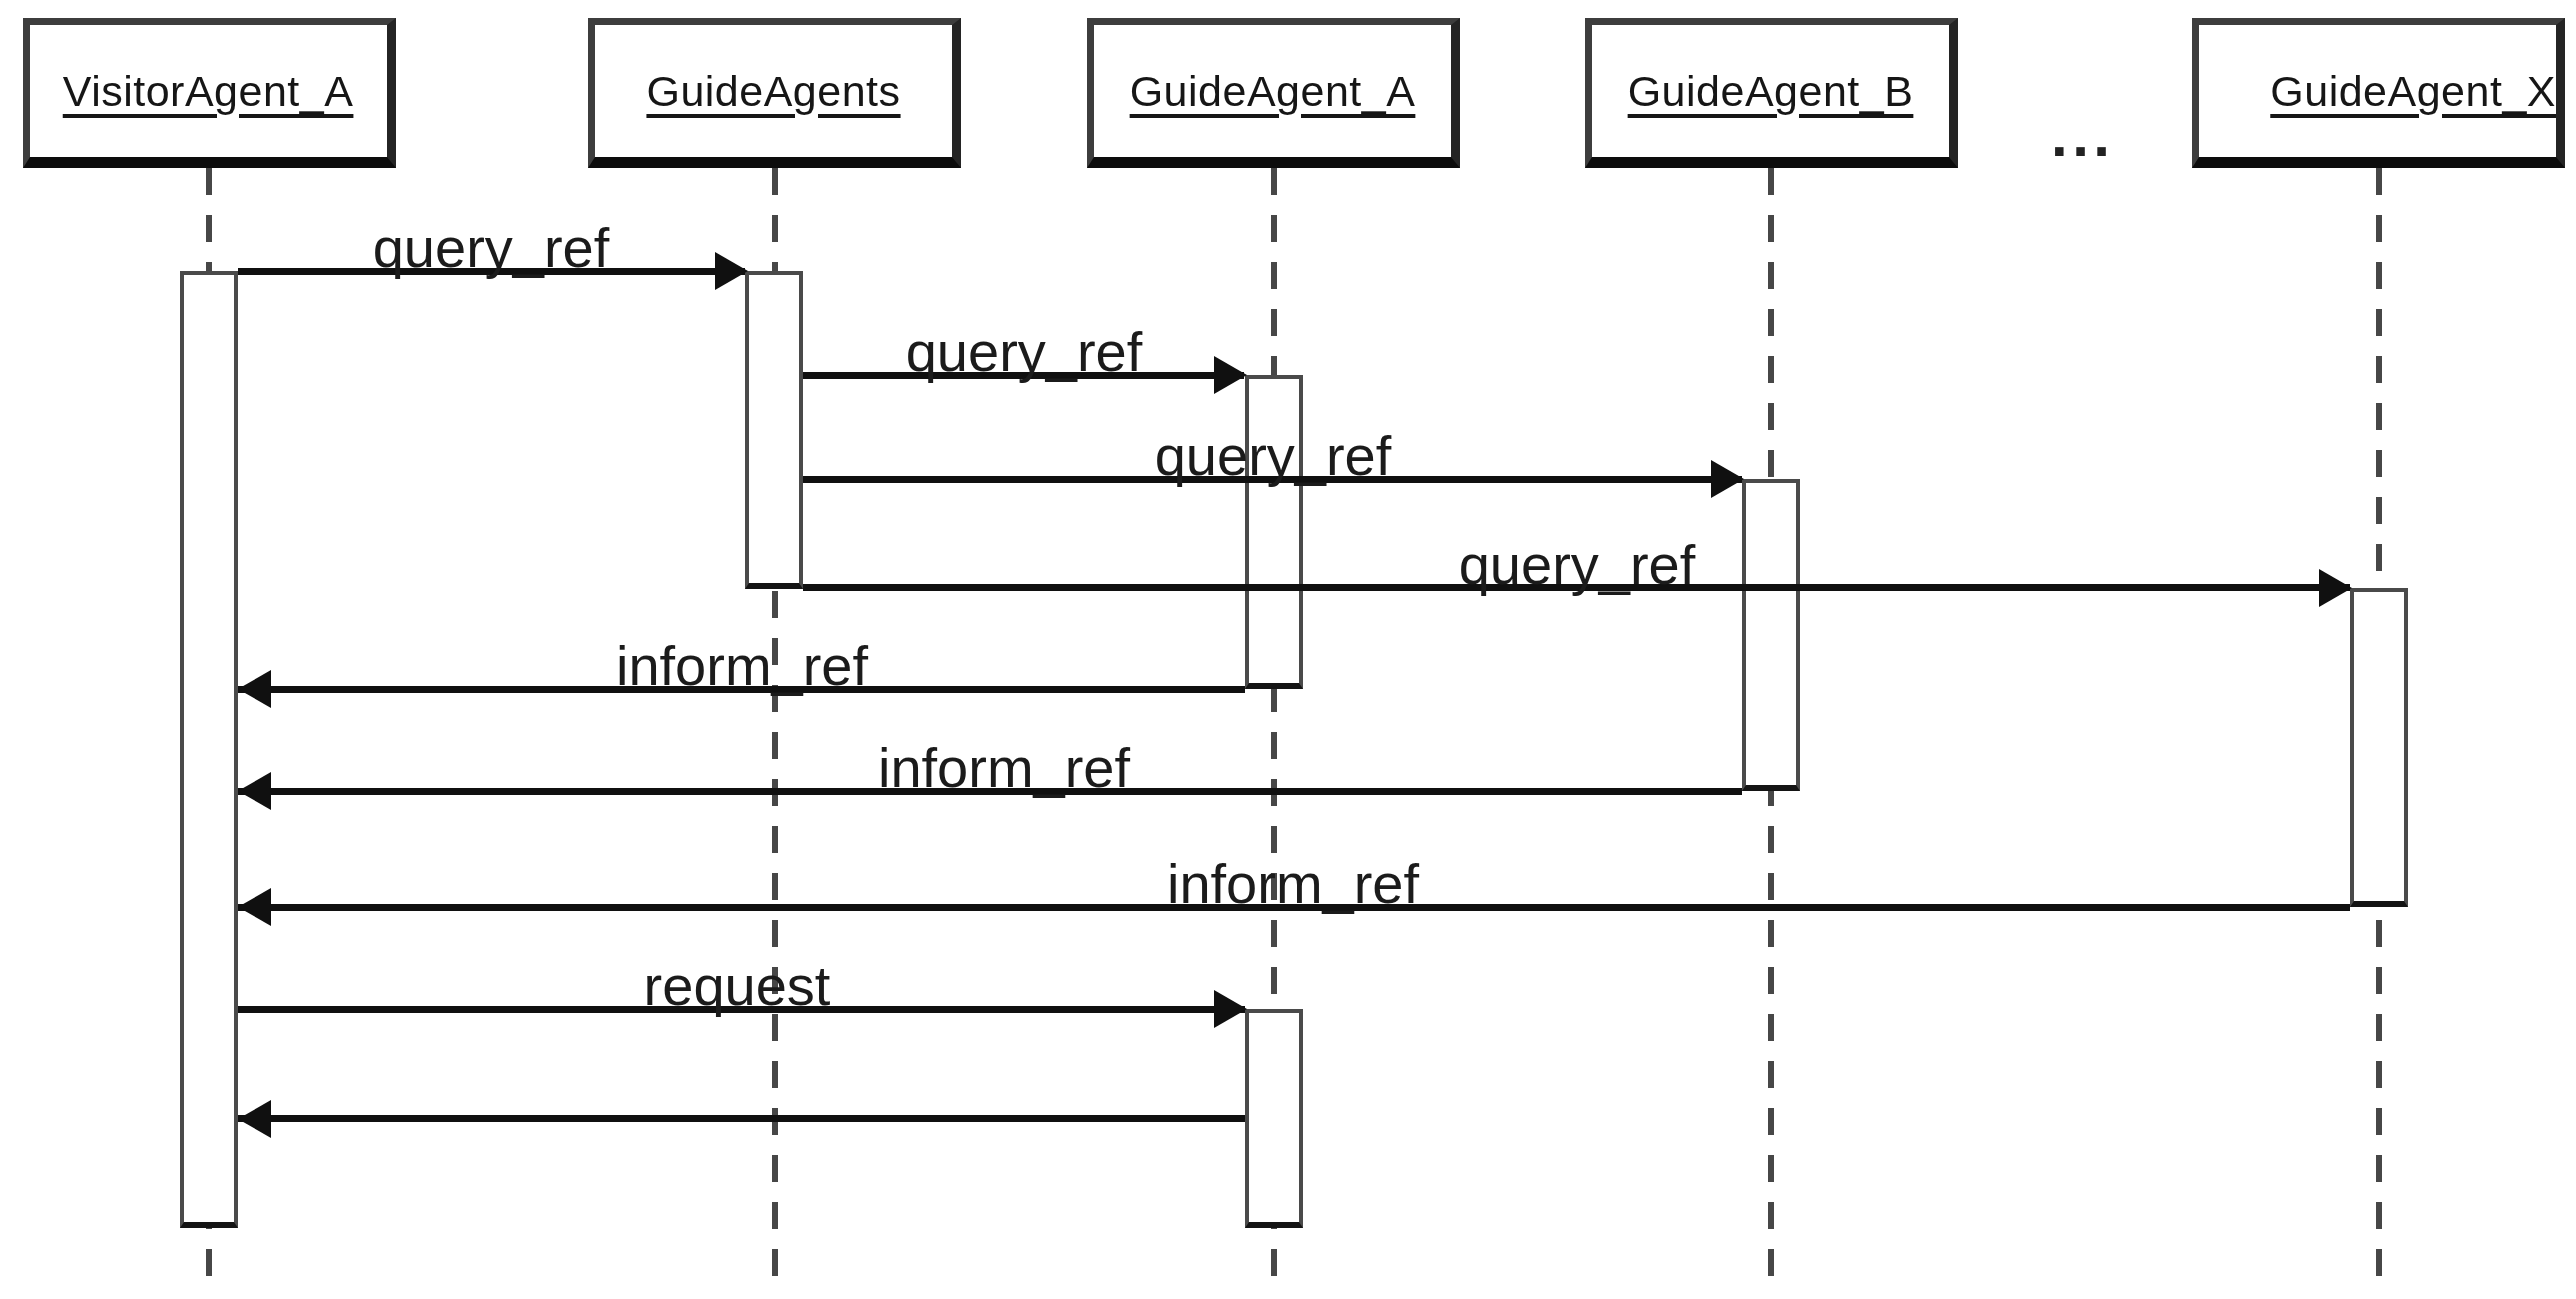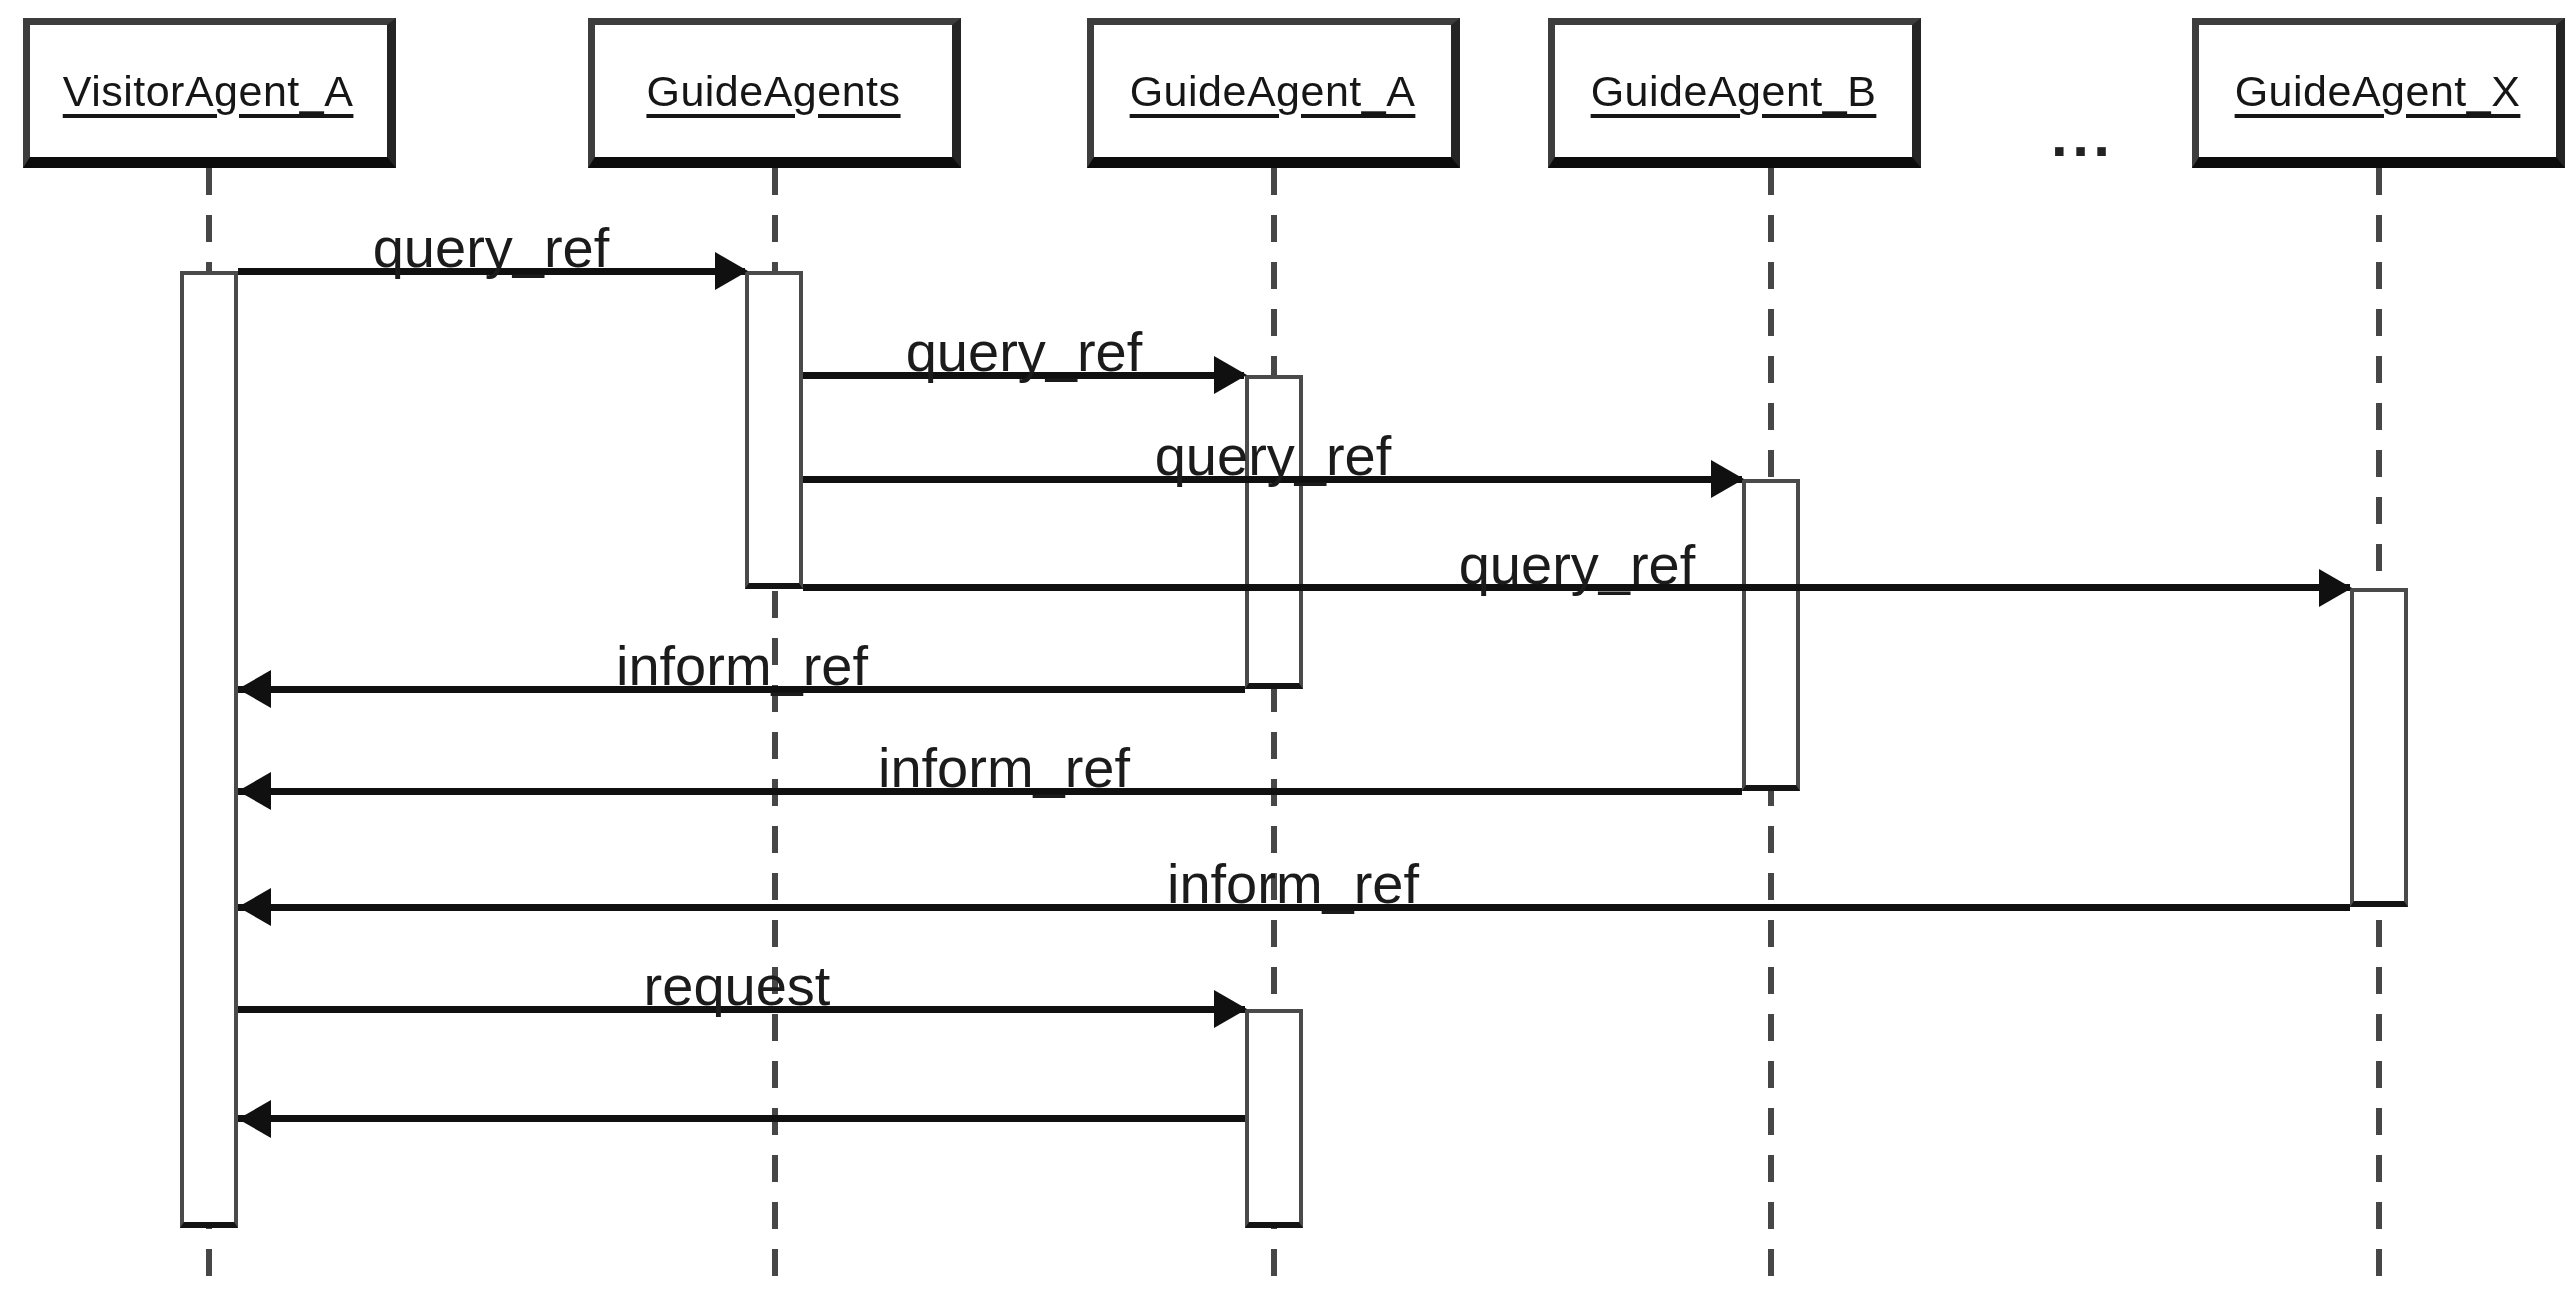--- a/index.html
+++ b/index.html
@@ -42,24 +42,24 @@
 
   <div class="actor-box" style="left:22.6px;top:18px;">
     <span>VisitorAgent_A</span>
   </div>
   <div class="actor-box" style="left:1087px;top:18px;">
     <span>GuideAgent_A</span>
   </div>
   <div class="actor-box" style="left:588px;top:18px;">
     <span>GuideAgents</span>
   </div>
-  <div class="actor-box" style="left:1548px;top:18px;">
+  <div class="actor-box" style="left:1585px;top:18px;">
     <span>GuideAgent_B</span>
   </div>
-  <div class="actor-box" style="left:2192px;top:18px;">
+  <div class="actor-box" style="left:2192px;top:18px;justify-content:flex-end;">
     <span>GuideAgent_X</span>
   </div>
 
   <div class="ellipsis" style="left:2051px;top:101px;">...</div>
 
   <div class="activation" style="left:180px;top:271px;height:957px;"></div>
   <div class="activation" style="left:745px;top:271px;height:318px;"></div>
   <div class="activation" style="left:1245px;top:375px;height:314px;"></div>
   <div class="activation" style="left:1742px;top:479px;height:312px;"></div>
   <div class="activation" style="left:2350px;top:588px;height:319px;"></div>

